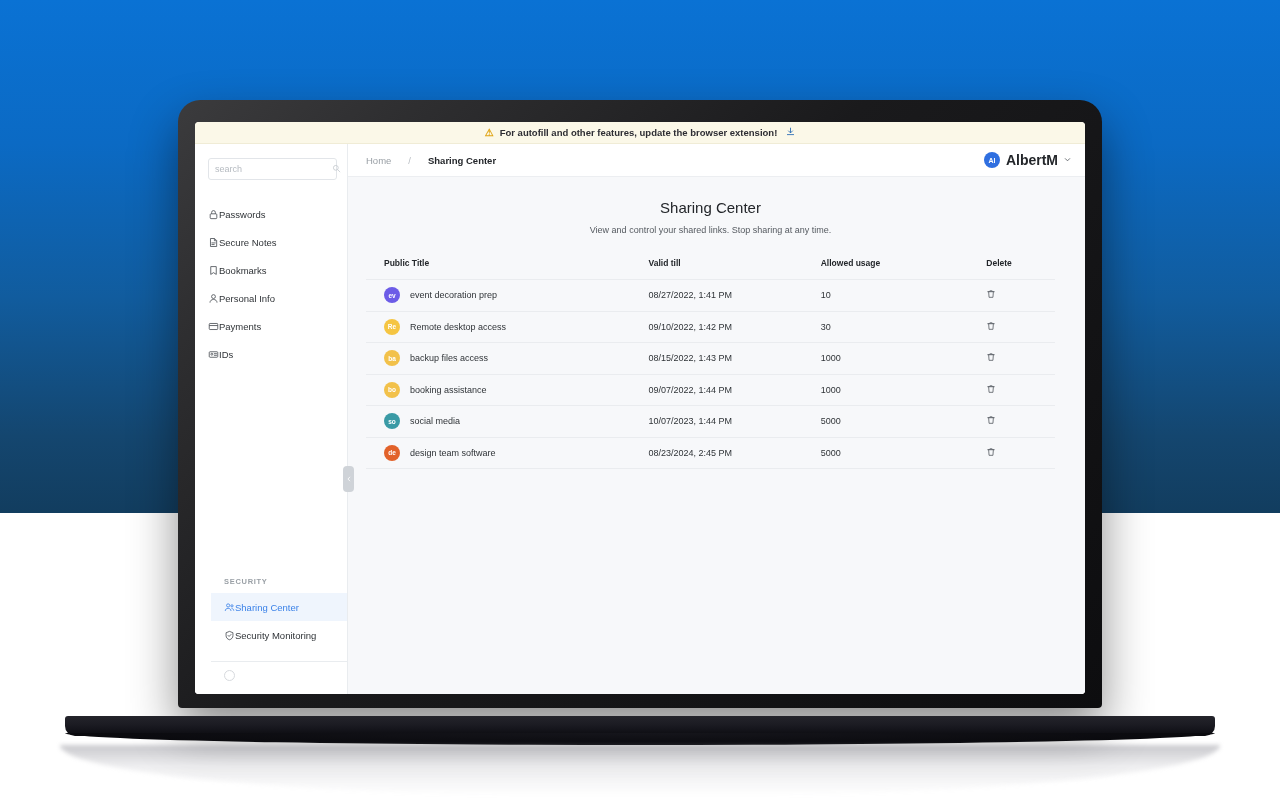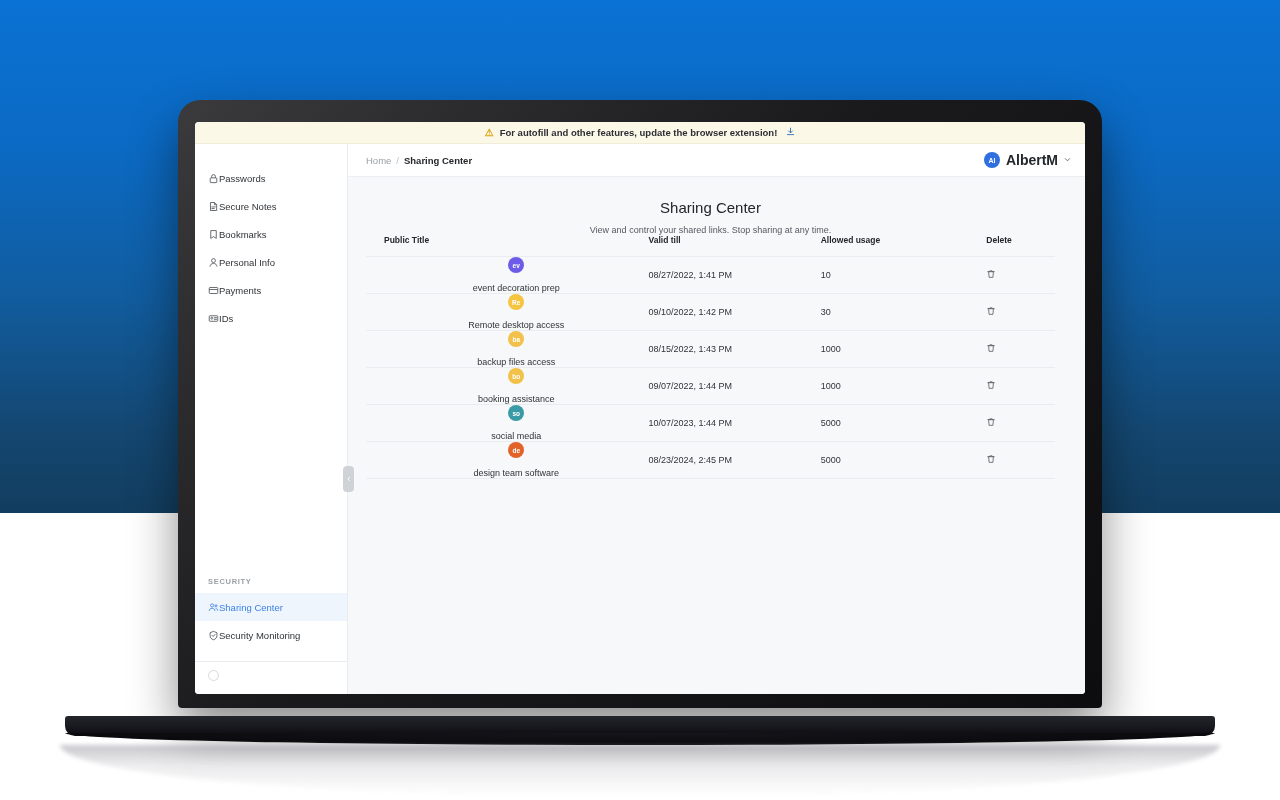--- a/index.html
+++ b/index.html
@@ -98,74 +98,74 @@
   .nav-item .ic svg { width:11px; height:11px; display:block; }
 
   .spacer { flex:1 1 auto; }
 
   .section-label {
     font-size:7.5px; letter-spacing:.7px; color:#9aa0a6;
     font-weight:600; padding:0 13px; margin-bottom:7px;
   }
   .nav-item.active { background:#eff5fd; color:#3b82e8; }
   .nav-item.active .ic { color:#3b82e8; }
-  .sidebar-bottom { padding-bottom:6px; }
+  .sidebar-bottom { padding-bottom:6px;margin-left:16px; }
   .sb-divider { height:1px; background:#e9ecef; margin:12px 0 0 0; }
   .sb-foot { height:26px; display:flex; align-items:center; padding:0 13px; }
   .sb-foot .dot { width:11px; height:11px; border-radius:50%; border:1px solid #d7dade; }
 
   
   .collapse-handle {
     position:absolute; right:-7px; top:322px;
     width:11px; height:26px; background:#cfd3d8; border-radius:4px;
     display:flex; align-items:center; justify-content:center;
     color:#ffffff; font-size:7px;
   }
 
   
   .main { flex:1 1 auto; display:flex; flex-direction:column; background:#f7f8fa; min-width:0; }
 
   .topbar {
     height:33px; background:#ffffff; border-bottom:1px solid #eceef1;
     display:flex; align-items:center; justify-content:space-between;
     padding:0 14px 0 18px; flex:0 0 33px;
   }
-  .crumb { font-size:9.5px; color:#9aa0a6; display:flex; align-items:center; gap:5px;text-align:right; }
+  .crumb { font-size:9.5px; color:#9aa0a6; display:flex; align-items:center; gap:17px;text-align:right; }
   .crumb .cur { color:#23262a; font-weight:700; }
   .crumb .sep { color:#b9bec3; }
 
   .user { display:flex; align-items:center; gap:6px; }
   .avatar-u {
     width:16px; height:16px; border-radius:50%;
     background:#2f6fe0; color:#fff; font-size:7px; font-weight:700;
     display:flex; align-items:center; justify-content:center;
   }
   .user .uname { font-size:14px; color:#23262a; font-weight:700; }
   .user .chev { font-size:7px; color:#5b6066; }
 
   .content { flex:1 1 auto; padding:22px 30px 0 18px; overflow:hidden; }
 
   .page-title { text-align:center; font-size:15px; color:#23262a; font-weight:400; }
   .page-sub { text-align:center; font-size:9px; color:#555a60; margin-top:9px; }
 
-  table { width:100%; border-collapse:collapse; table-layout:fixed; }
+  table { width:100%; border-collapse:collapse; margin-top:23px; table-layout:fixed; }
   thead th {
     text-align:left; font-size:8.5px; font-weight:700; color:#23262a;
     padding:0 0 11px 0;
   }
   th.c-title { width:41%; padding-left:18px; }
   th.c-valid { width:25%; }
   th.c-usage { width:22%; }
   th.c-del    { width:12%; text-align:left; padding-left:14px; }
 
   tbody tr { border-top:1px solid #eaecef; }
   tbody tr:last-child { border-bottom:1px solid #eaecef; }
   tbody td { font-size:9px; color:#2f3337; height:31.5px; vertical-align:middle; }
   td.c-title { padding-left:18px; }
-  .titlecell { display:flex; align-items:center; gap:10px;flex-direction:column; }
+  .titlecell { display:flex; align-items:center; gap:10px; }
   .avatar {
     width:16px; height:16px; border-radius:50%; flex:0 0 16px;
     display:flex; align-items:center; justify-content:center;
     font-size:6.5px; font-weight:600; color:#ffffff;
   }
   td.c-del { padding-left:14px; }
   .trash { color:#4a4f55; display:inline-flex; }
   .trash svg { width:10px; height:10px; display:block; }
 </style>
 </head>
@@ -187,20 +187,31 @@
           <svg viewBox="0 0 16 16" width="9" height="9" fill="none" stroke="currentColor" stroke-width="1.6" stroke-linecap="round" stroke-linejoin="round">
             <path d="M8 2v8M4.5 7L8 10.5 11.5 7M2.5 13.5h11"></path>
           </svg>
         </span>
       </div>
 
       <div class="app">
 
         <div class="sidebar">
 
+          <div class="search-wrap">
+            <div class="search-box">
+              <input type="text" placeholder="search" style="">
+              <span class="mag">
+                <svg viewBox="0 0 16 16" width="9" height="9" fill="none" stroke="currentColor" stroke-width="1.4">
+                  <circle cx="6.8" cy="6.8" r="4.3"></circle>
+                    <path d="M10.2 10.2L14 14" stroke-linecap="round"></path>
+                </svg>
+              </span>
+            </div>
+          </div>
 
           <div class="nav">
 
             <div class="nav-item">
               <span class="ic">
                 <svg viewBox="0 0 16 16" fill="none" stroke="currentColor" stroke-width="1.2">
                   <rect x="3.2" y="7" width="9.6" height="7" rx="1.2"></rect>
                     <path d="M5.3 7V5a2.7 2.7 0 0 1 5.4 0v2"></path>
                 </svg>
               </span>

